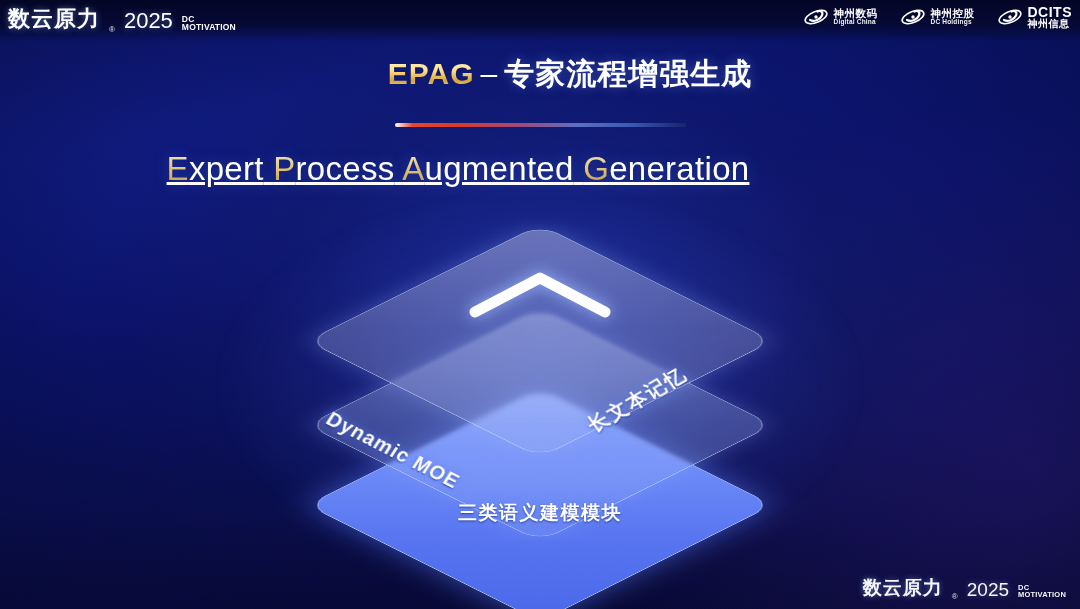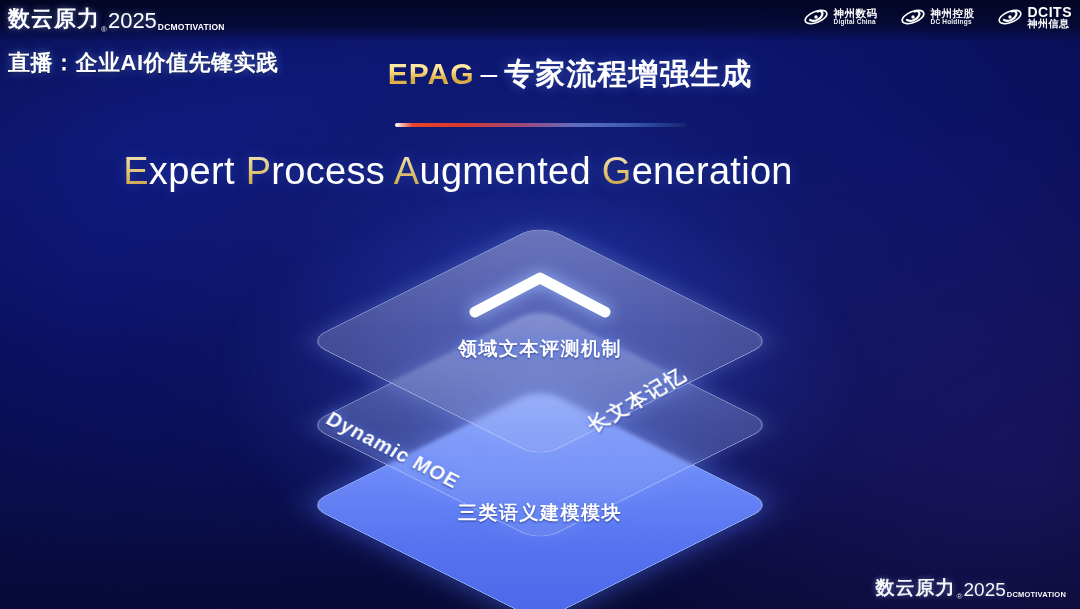--- a/index.html
+++ b/index.html
@@ -36,37 +36,37 @@
     position: absolute; top: 0; left: 0;
     width: 1080px; height: 42px;
     background: linear-gradient(180deg, rgba(3,5,34,0.95) 0%, rgba(5,8,46,0.86) 60%, rgba(7,11,58,0.0) 100%);
     z-index: 6;
   }
 
   
   .brand-lockup {
     display: flex;
     align-items: flex-end;
-    gap: 1px;
+    gap: 9px;
     white-space: nowrap;
     color: #ffffff;
   }
   .brand-cn {
     font-weight: bold;
     letter-spacing: 1px;
     text-shadow: 0 0 6px rgba(150,180,255,0.55);
   }
   .brand-reg { font-size: 8px; vertical-align: super; opacity: .9; }
   .brand-year {
     font-weight: normal;
     letter-spacing: 0px;
     text-shadow: 0 0 6px rgba(150,180,255,0.5);
   }
   .brand-sub {
-    display: flex; flex-direction: row;
+    display: flex; flex-direction: column;
     line-height: 0.93;
     font-weight: bold;
     letter-spacing: .2px;
   }
 
   #logo-main {
     position: absolute; top: 4px; left: 8px;
     z-index: 8;
   }
   #logo-main .brand-cn { font-size: 22px; }
@@ -145,26 +145,27 @@
     width: 292px; height: 4px;
     border-radius: 2px;
     background: linear-gradient(90deg, #ffffff 0%, #e8452e 6%, #d9392b 22%, #9c4a7e 44%, #5f6fc0 62%, #3b5bb5 80%, #16246e 100%);
     filter: blur(.3px);
     z-index: 5;
   }
 
   #subtitle {
     position: absolute; top: 150px; left: 0; width: 916px;
     text-align: center;
-    font-size: 38px; font-weight: 400;
+    font-size: 33px; font-weight: 400;
     letter-spacing: .3px;
     color: #ffffff;
     white-space: nowrap;
     z-index: 5;
     text-shadow: 0 0 14px rgba(90,130,240,.35);
+    text-decoration: underline;
   }
   #subtitle .cap {
     background: linear-gradient(180deg, #fff3c2 0%, #f0c964 55%, #c99a33 100%);
     -webkit-background-clip: text;
     background-clip: text;
     -webkit-text-fill-color: transparent;
     color: transparent;
   }
 
   
@@ -281,21 +282,20 @@
   <div id="logo-main" class="brand-lockup">
     <span class="brand-cn">数云原力</span>
     <span class="brand-reg">®</span>
     <span class="brand-year">2025</span>
     <span class="brand-sub">
       <span>DC</span>
       <span>MOTIVATION</span>
     </span>
   </div>
 
-  <div id="live-label">直播：企业AI价值先锋实践</div>
 
   <div id="main-title">
     <span class="gold">EPAG</span><span class="dash">–</span><span class="cn">专家流程增强生成</span>
   </div>
 
   <div id="partner-logos">
 
     <div class="partner">
       <svg class="swirl" viewBox="0 0 52 40">
         <ellipse cx="26" cy="20" rx="23" ry="11" transform="rotate(-22 26 20)" fill="none" stroke="#ffffff" stroke-width="3.2"></ellipse>
@@ -347,21 +347,20 @@
     <div id="stack-glow"></div>
 
     <div id="layer-bot" class="layer"></div>
     <div id="layer-mid" class="layer"></div>
     <div id="layer-top" class="layer"></div>
 
     <svg id="chevron-icon" width="150" height="56" viewBox="0 0 150 56">
       <path d="M10 46 L75 12 L140 46" fill="none" stroke="#ffffff" stroke-width="11" stroke-linecap="round" stroke-linejoin="round"></path>
     </svg>
 
-    <div id="label-top" class="plate-label">领域文本评测机制</div>
     <div id="label-mid-left" class="plate-label-skew">Dynamic MOE</div>
     <div id="label-mid-right" class="plate-label-skew">长文本记忆</div>
     <div id="label-bot" class="plate-label">三类语义建模模块</div>
   </div>
 
   <div id="logo-watermark" class="brand-lockup">
     <span class="brand-cn">数云原力</span>
     <span class="brand-reg">®</span>
     <span class="brand-year">2025</span>
     <span class="brand-sub">

